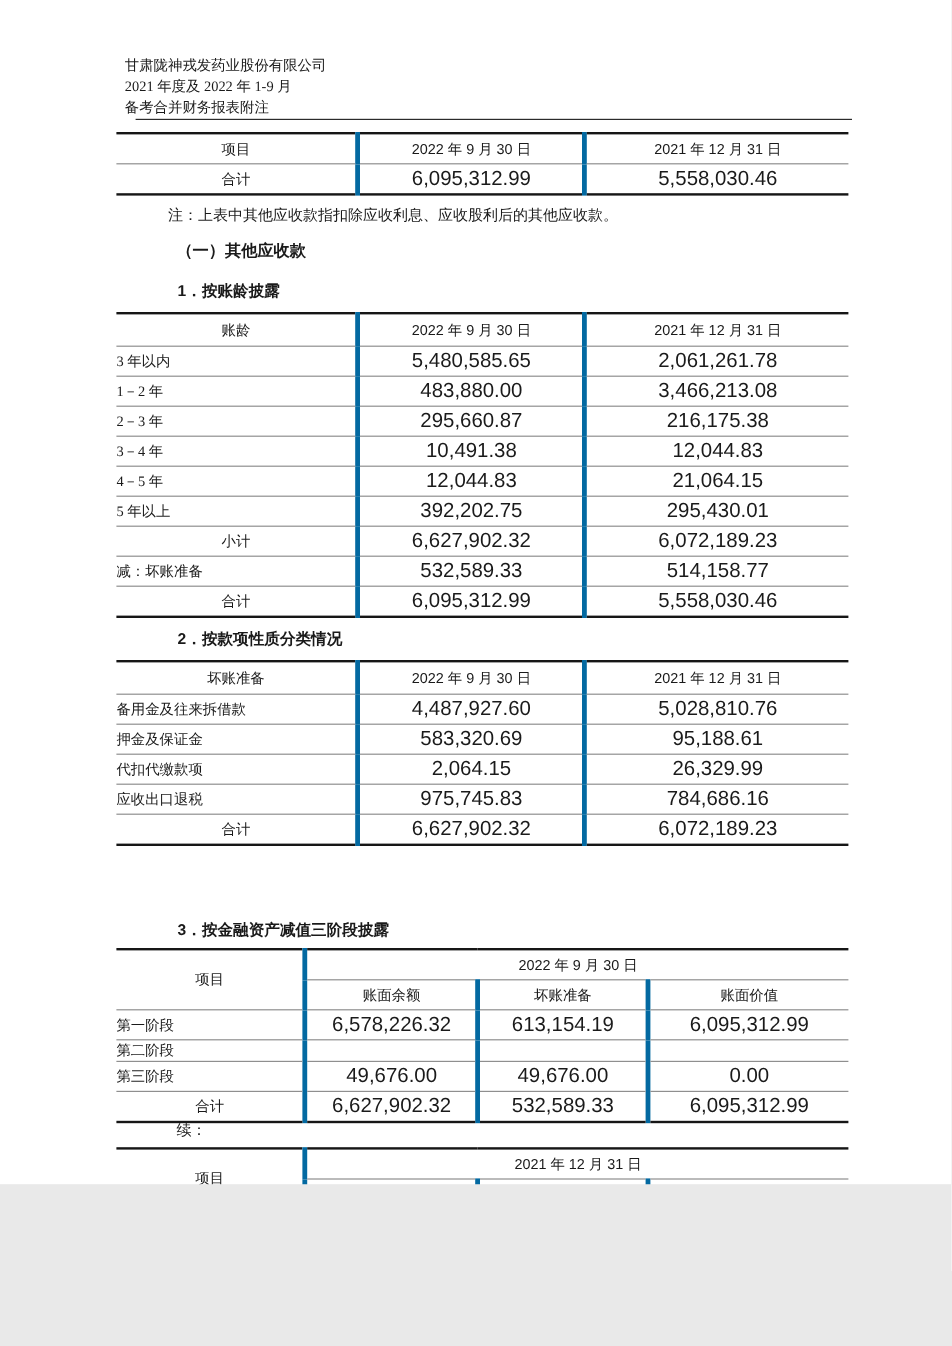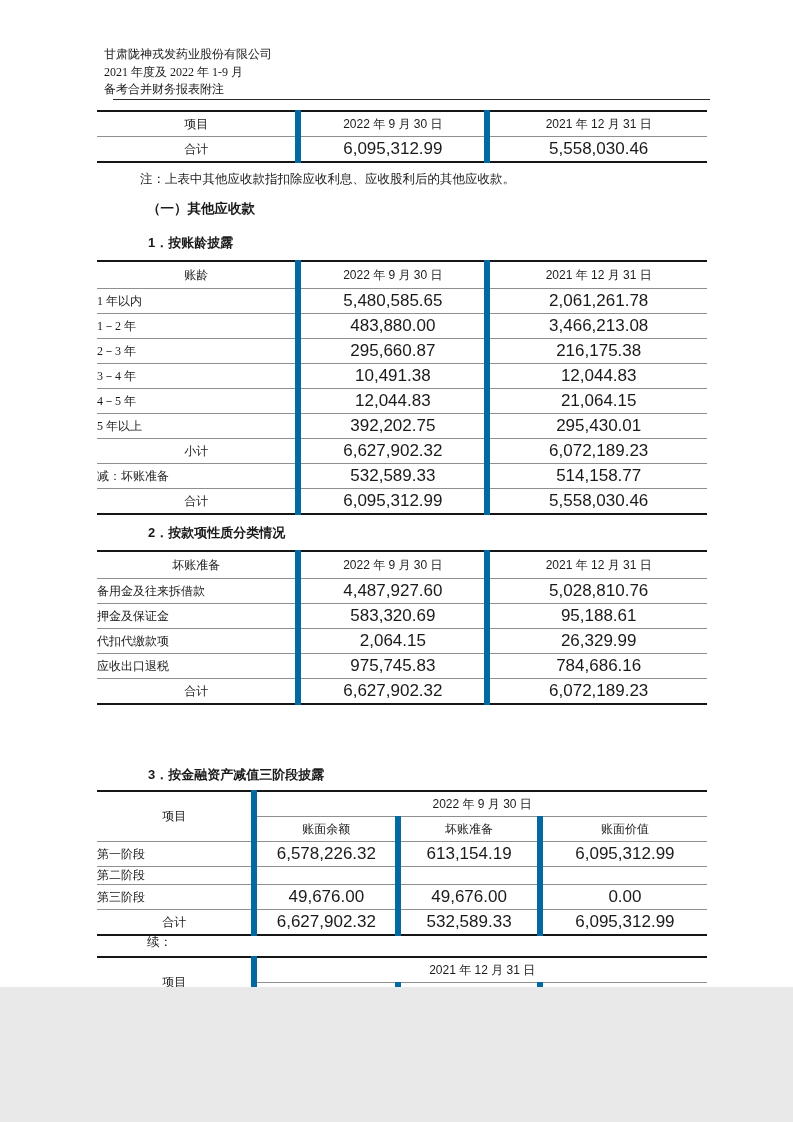--- a/index.html
+++ b/index.html
@@ -28,21 +28,21 @@
     font-size: 12px;
   }
   table.tbl td {
     height: 24px;
     padding: 0;
     overflow: hidden;
     white-space: nowrap;
     vertical-align: middle;
   }
   table.tbl tr + tr td { border-top: 1px solid #8f8f8f; }
-  td.vl { border-left: 6px solid #0369a1; }
+  td.vl { border-left: 4px solid #0369a1; }
   td.hd { text-align: center; font-family: "Liberation Sans", "DejaVu Sans", sans-serif; font-size: 12px; }
   td.lab { text-align: left; padding-left: 7px; }
   td.cen { text-align: center; }
   td.num {
     text-align: center; padding-right: 9px;
     font-family: "Liberation Sans", "DejaVu Sans", sans-serif;
     font-size: 17px;
   }
   
   .t-summary { top: 110px; left: 97px; }
@@ -116,21 +116,21 @@
         <col style="width:31%">
         <col style="width:36%">
       </colgroup>
     <tbody>
         <tr class="hrow">
       <td class="hd">账龄</td>
       <td class="hd vl">2022 年 9 月 30 日</td>
       <td class="hd vl">2021 年 12 月 31 日</td>
     </tr>
     <tr>
-      <td class="lab">1 年以内</td>
+      <td class="lab">3 年以内</td>
       <td class="num vl">5,480,585.65</td>
       <td class="num vl">2,061,261.78</td>
     </tr>
     <tr>
       <td class="lab">1－2 年</td>
       <td class="num vl">483,880.00</td>
       <td class="num vl">3,466,213.08</td>
     </tr>
     <tr>
       <td class="lab">2－3 年</td>

